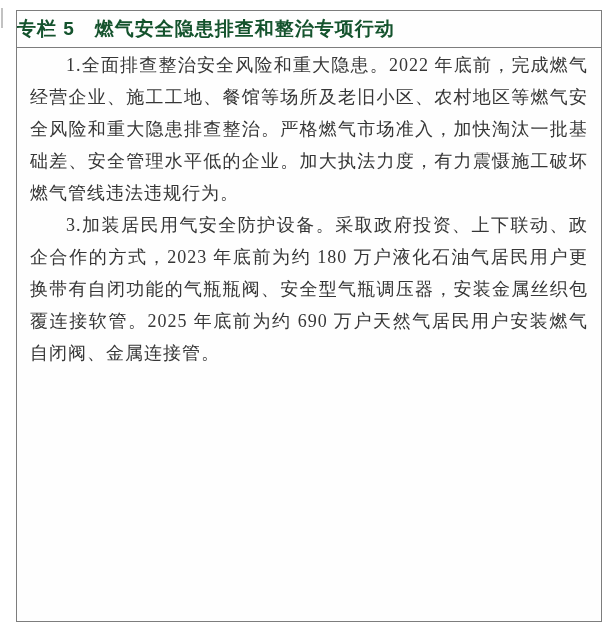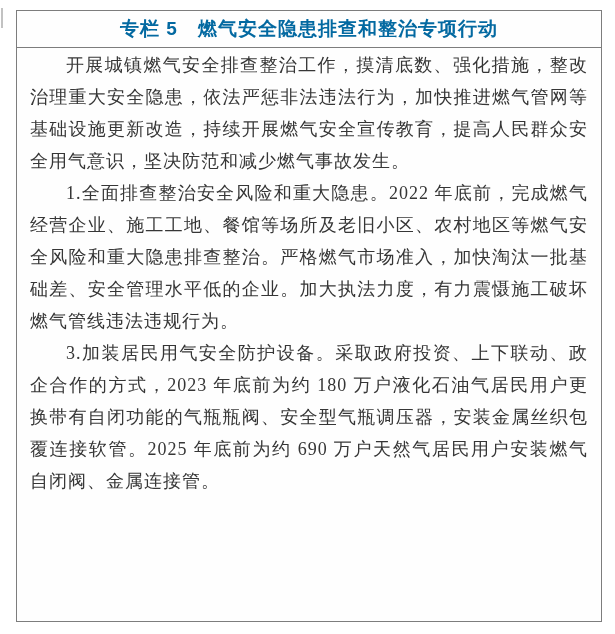--- a/index.html
+++ b/index.html
@@ -32,25 +32,24 @@
     width: 586px;
     height: 612px;
     border: 1px solid #7d7d7d;
     background: #fefefe;
     box-sizing: border-box;
   }
   .panel-title {
     height: 36px;
     line-height: 36px;
     border-bottom: 1px solid #7d7d7d;
-    text-align: center;
     font-family: "Liberation Sans", sans-serif;
     font-weight: bold;
     font-size: 19px;
-    color: #0369a1;
+    color: #14532d;
     letter-spacing: 1px;
     white-space: pre;
   }
   .panel-body {
     padding: 1px 13px 0 13px;
     color: #363636;
   }
   .panel-body p {
     margin: 0;
     font-size: 18px;
@@ -62,18 +61,17 @@
   }
 </style>
 </head>
 <body>
 
 <div class="scan-edge"></div>
 
 <div class="panel">
   <div class="panel-title">专栏 5　燃气安全隐患排查和整治专项行动</div>
   <div class="panel-body">
-    <p>开展城镇燃气安全排查整治工作，摸清底数、强化措施，整改治理重大安全隐患，依法严惩非法违法行为，加快推进燃气管网等基础设施更新改造，持续开展燃气安全宣传教育，提高人民群众安全用气意识，坚决防范和减少燃气事故发生。</p>
     <p>1.全面排查整治安全风险和重大隐患。2022 年底前，完成燃气经营企业、施工工地、餐馆等场所及老旧小区、农村地区等燃气安全风险和重大隐患排查整治。严格燃气市场准入，加快淘汰一批基础差、安全管理水平低的企业。加大执法力度，有力震慑施工破坏燃气管线违法违规行为。</p>
     <p>3.加装居民用气安全防护设备。采取政府投资、上下联动、政企合作的方式，2023 年底前为约 180 万户液化石油气居民用户更换带有自闭功能的气瓶瓶阀、安全型气瓶调压器，安装金属丝织包覆连接软管。2025 年底前为约 690 万户天然气居民用户安装燃气自闭阀、金属连接管。</p>
 
   </div>
 </div>
 
 </body></html>

